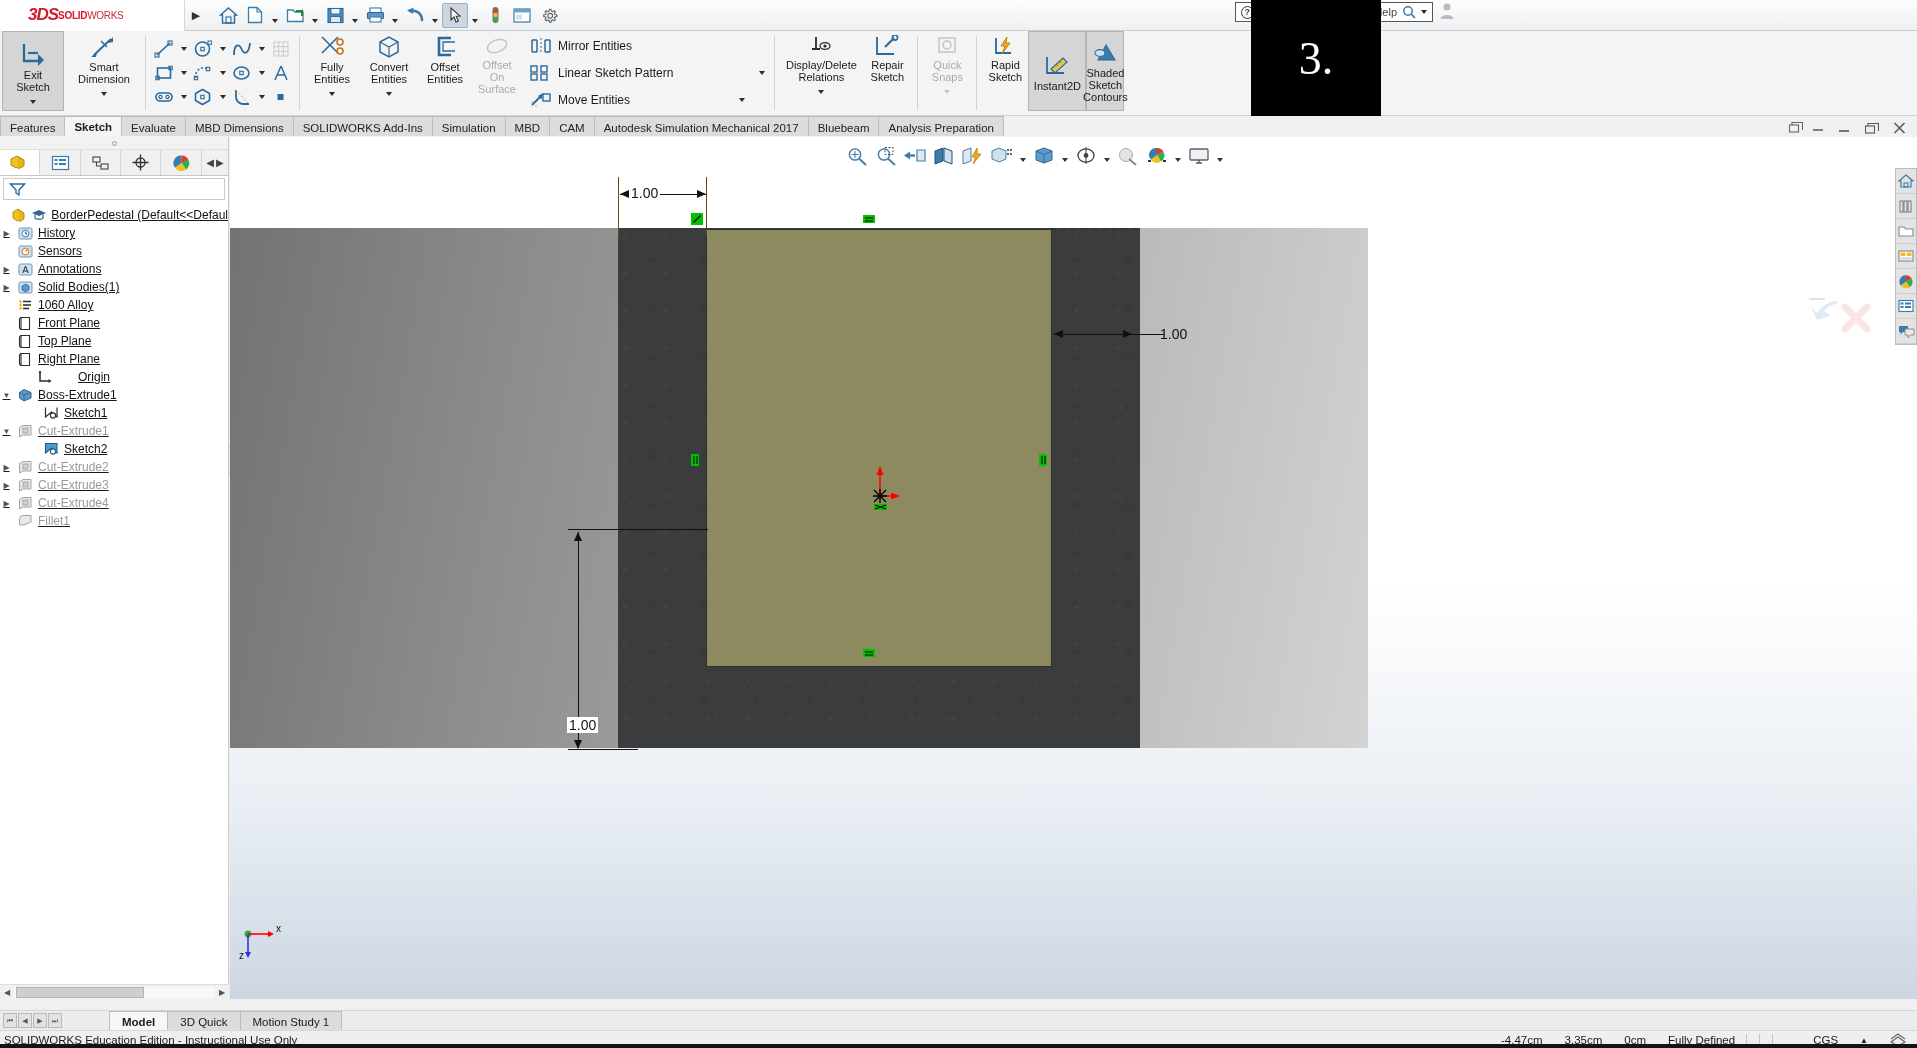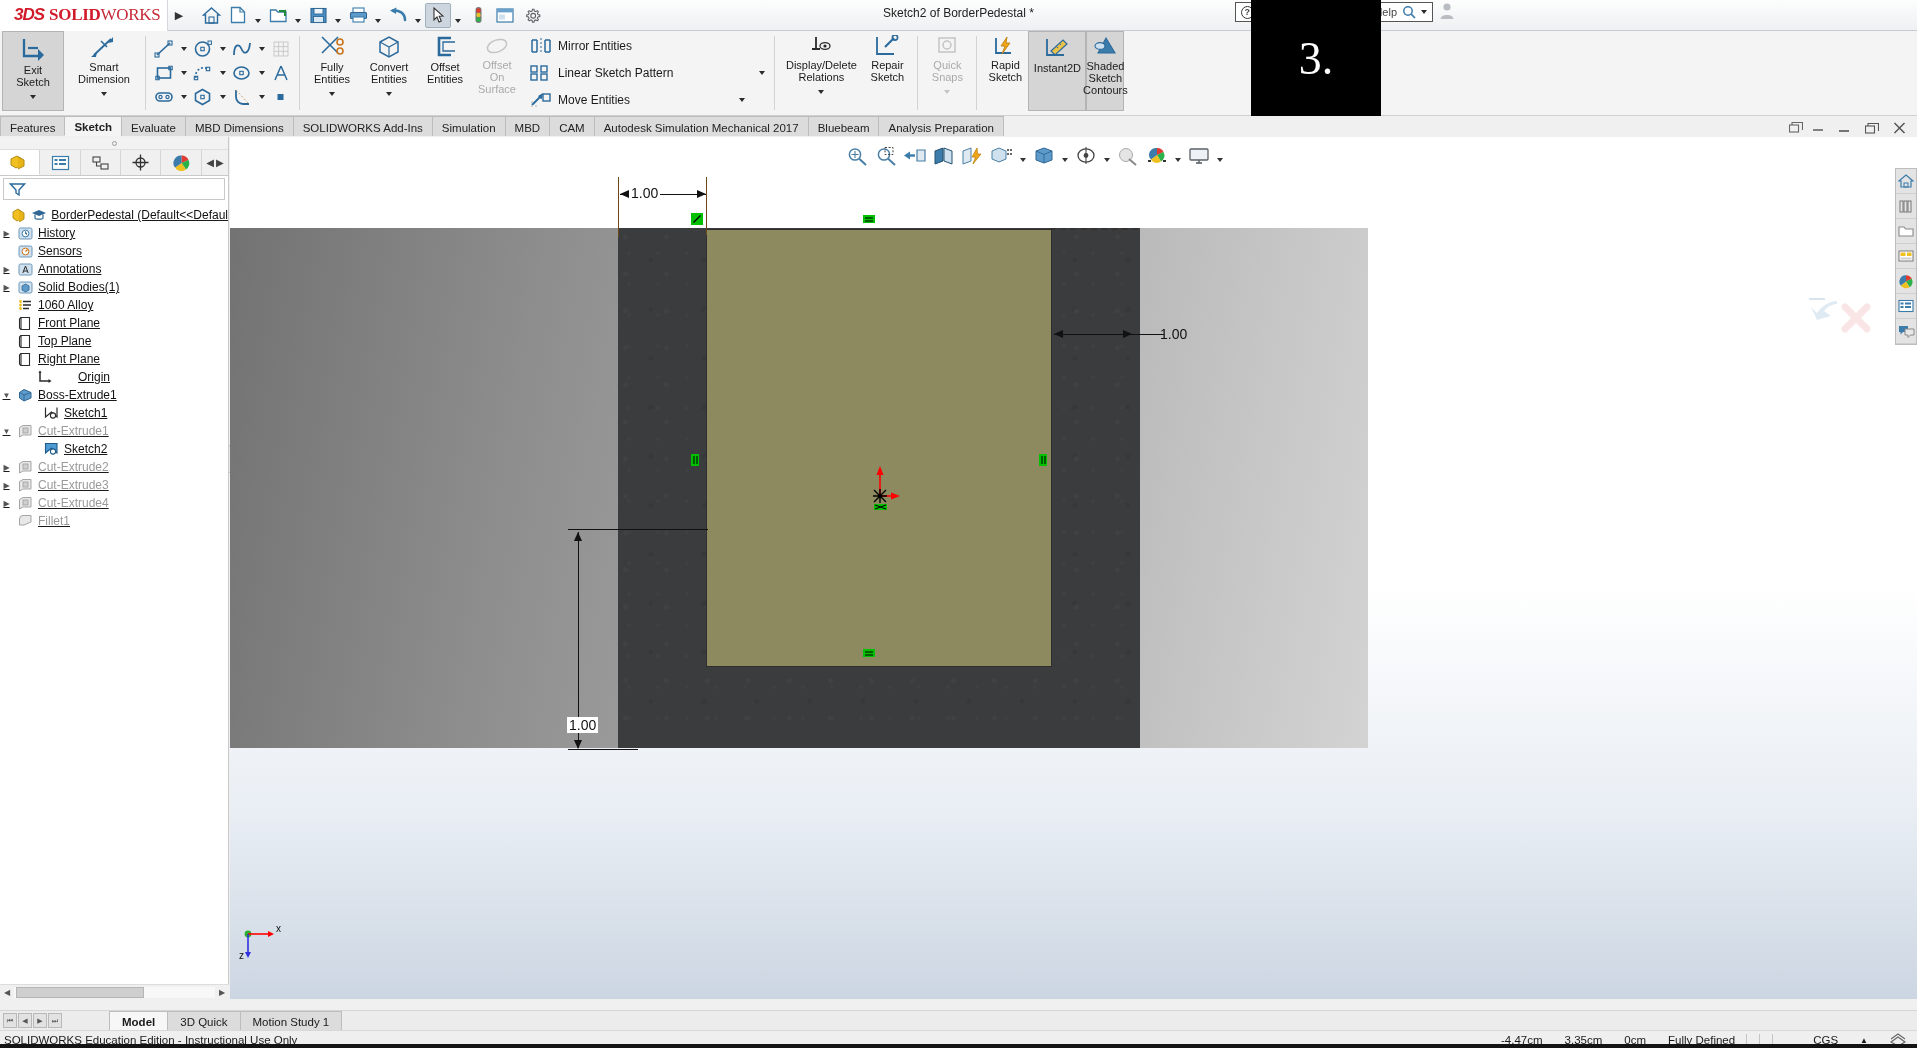--- a/index.html
+++ b/index.html
@@ -15,26 +15,26 @@
   #app { position: relative; width: 1917px; height: 1048px; }
 
   
   .titlebar {
     position: absolute; left: 0; top: 0; width: 1917px; height: 31px;
     background: linear-gradient(#fdfdfd, #eef0f2);
     border-bottom: 1px solid #c8ccd0;
     display: flex; align-items: center;
   }
   .sw-logo-box {
-    width: 168px; height: 31px; background: #ffffff;
+    width: 185px; height: 31px; background: #ffffff;
     border-right: 1px solid #d4d8dc;
-    display: flex; align-items: center; padding-left: 14px; gap: 5px;
+    display: flex; align-items: center; padding-left: 28px; 
   }
   .sw-3ds { color: #d11a2a; font-weight: bold; font-style: italic; font-size: 17px; letter-spacing: -1px;}
-  .sw-name { font-size: 17px; font-weight: bold; color: #d11a2a; letter-spacing: -0.3px; font-family: Liberation Serif, serif;}
+  .sw-name { font-size: 10px; font-weight: bold; color: #d11a2a; letter-spacing: -0.3px;}
   .sw-name .lite { font-weight: normal; color: #c52a38; }
   .logo-arrow { width: 22px; text-align: center; color: #333; font-size: 11px; }
 
   .tb-icons { display: flex; align-items: center; gap: 1px; margin-left: 8px; }
   .tbi {
     width: 26px; height: 25px; display: flex; align-items: center; justify-content: center;
     cursor: default; border: 1px solid transparent; border-radius: 2px;
   }
   .tbi.sel { background: #cdd6de; border-color: #9fb0bf; }
   .tbcaret { width: 12px; height: 25px; display: flex; align-items: flex-end; justify-content: center; padding-bottom: 5px; }
@@ -59,21 +59,21 @@
     position: absolute; left: 0; top: 31px; width: 1917px; height: 85px;
     background: #f4f4f4; border-bottom: 1px solid #d0d0d0;
     display: flex; align-items: stretch;
   }
   .rgroup { display: flex; align-items: stretch; padding: 0 2px; }
   .rsep { width: 1px; background: #d3d3d3; margin: 5px 3px; }
   .bigbtn {
     width: 62px; display: flex; flex-direction: column; align-items: center;
     padding-top: 4px; cursor: default; font-size: 11px; line-height: 12px; text-align: center;
   }
-  .bigbtn.boxed { background: #d5d5d5; border: 1px solid #b4b4b4; }
+  .bigbtn.boxed { background: #d5d5d5; border: 1px solid #b4b4b4; justify-content: center; }
   .bigbtn .lbl { margin-top: 2px; }
   .bigbtn .dd { margin-top: 1px; }
   .bigbtn.dis { color: #aaa; }
 
   .smallgrid { display: flex; flex-direction: column; justify-content: center; gap: 2px; padding: 4px 2px; }
   .smallrow { display: flex; align-items: center; gap: 1px; height: 22px; }
   .sicon { width: 26px; height: 21px; display: flex; align-items: center; justify-content: center; }
   .scaret { width: 11px; display:flex; align-items:center; justify-content:center; }
   .scaret i { border-left: 3.5px solid transparent; border-right: 3.5px solid transparent; border-top: 4px solid #2b2b2b; }
 
@@ -315,21 +315,20 @@
           </svg>
       </div>
       <div class="tbi">
         <svg width="17" height="17" viewBox="0 0 17 17">
             <path d="M8.5 2.2 L10 2.2 L10.4 4 L11.8 4.6 L13.3 3.6 L14.4 4.7 L13.4 6.2 L14 7.6 L15.8 8 L15.8 9.5 L14 9.9 L13.4 11.3 L14.4 12.8 L13.3 13.9 L11.8 12.9 L10.4 13.5 L10 15.3 L8.5 15.3 L8.1 13.5 L6.7 12.9 L5.2 13.9 L4.1 12.8 L5.1 11.3 L4.5 9.9 L2.7 9.5 L2.7 8 L4.5 7.6 L5.1 6.2 L4.1 4.7 L5.2 3.6 L6.7 4.6 L8.1 4 Z" fill="none" stroke="#5b6166" stroke-width="1.1"></path>
             <circle cx="9.2" cy="8.75" r="2.4" fill="none" stroke="#5b6166" stroke-width="1.1"></circle>
           </svg>
       </div>
     </div>
 
-    <div class="doc-title">Sketch2 of BorderPedestal *</div>
 
     <div class="help-zone">
       <div class="help-box">
         <span class="q-circle">?</span>
         <span>Search SOLIDWORKS Help</span>
         <span>
           <svg width="14" height="14" viewBox="0 0 14 14">
               <circle cx="6" cy="6" r="4.2" fill="none" stroke="#3b7cab" stroke-width="1.5"></circle>
               <path d="M9.2 9.2 L13 13" stroke="#3b7cab" stroke-width="1.7"></path>
             </svg>

